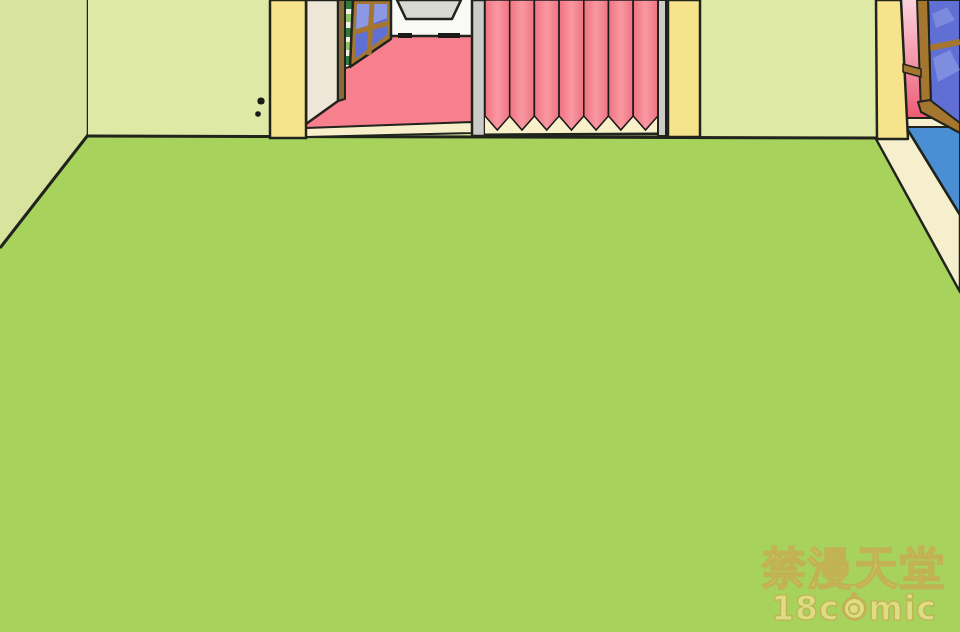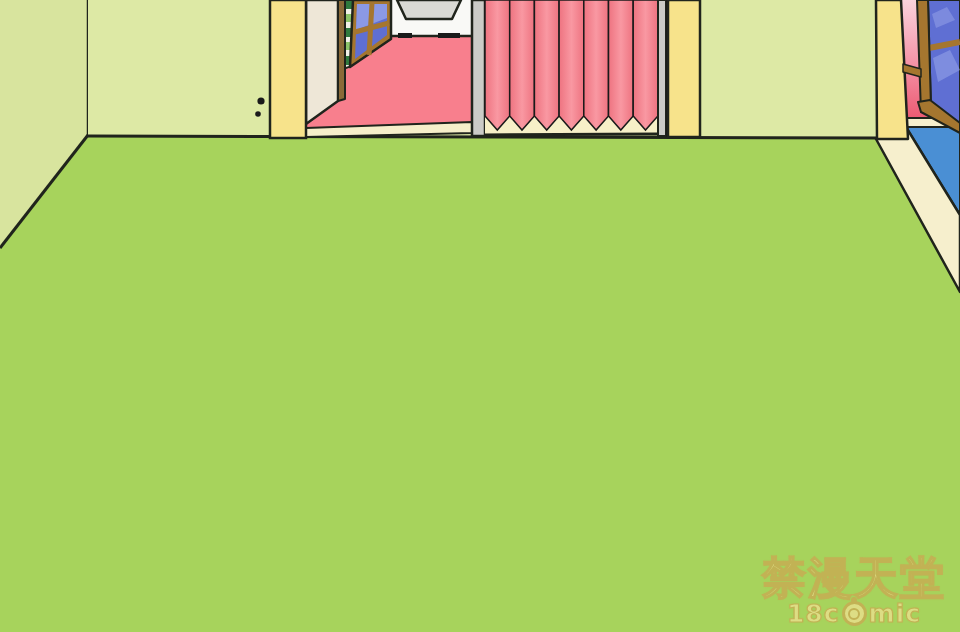--- a/index.html
+++ b/index.html
@@ -10,21 +10,21 @@
     user-select:none;pointer-events:none;
   }
   .wm-line1{
     font-size:44px;font-weight:bold;letter-spacing:2px;line-height:1.1;
     color:var(--watermark-fill,#e9e08d);
     -webkit-text-stroke:1.5px var(--watermark-stroke,#c8ab53);
     text-shadow:0 0 2px rgba(190,160,70,.55);
   }
   .wm-line2{
     display:flex;align-items:center;justify-content:center;gap:1px;margin-top:-3px;
-    font-size:25px;font-weight:bold;letter-spacing:1px;
+    font-size:33px;font-weight:bold;letter-spacing:1px;
     color:var(--watermark-fill,#e9e08d);
     -webkit-text-stroke:1.2px var(--watermark-stroke,#c8ab53);
     text-shadow:0 0 2px rgba(190,160,70,.55);
   }
   .monkey-o{
     display:inline-block;width:19px;height:19px;border-radius:50%;
     border:3px solid var(--watermark-stroke,#c8ab53);
     background:var(--watermark-fill,#e9e08d);
     position:relative;margin:0 1px;
   }

